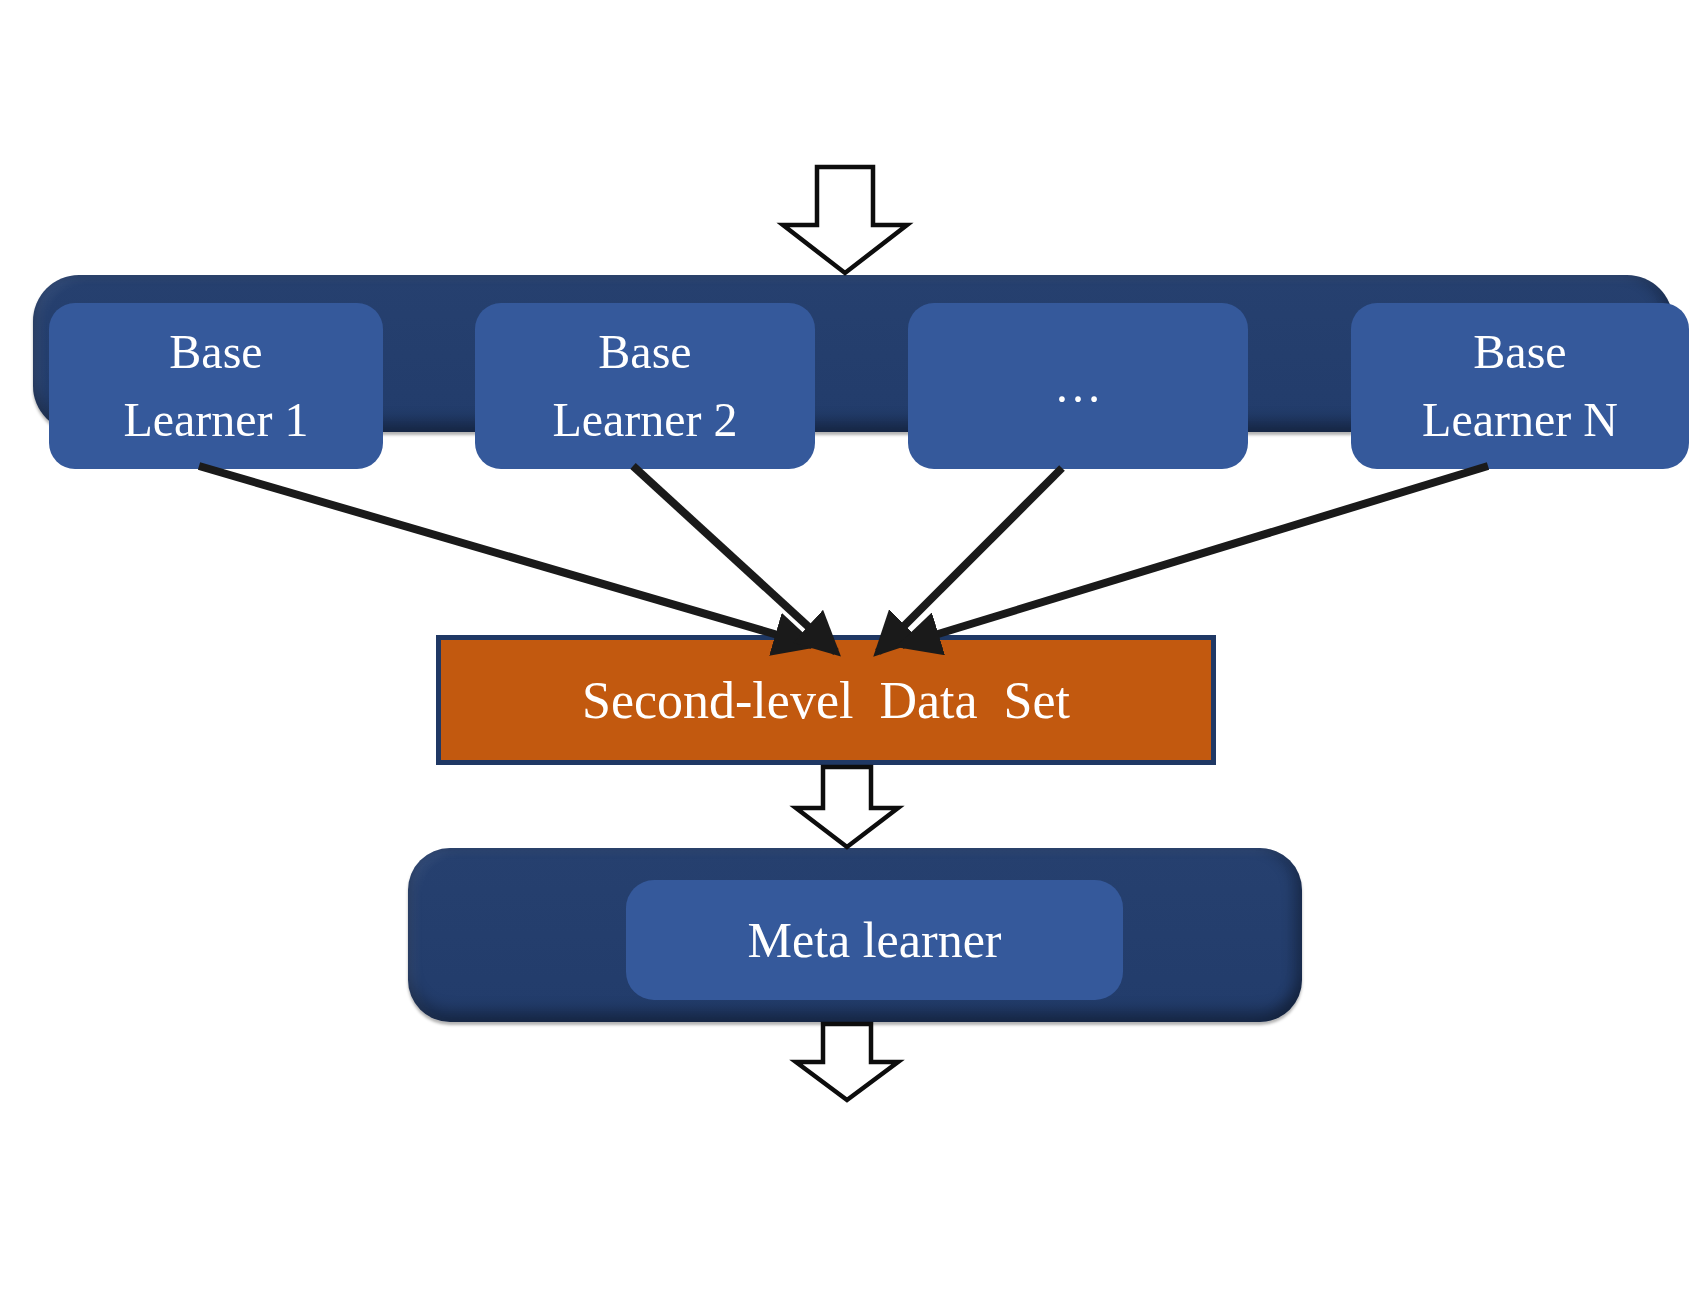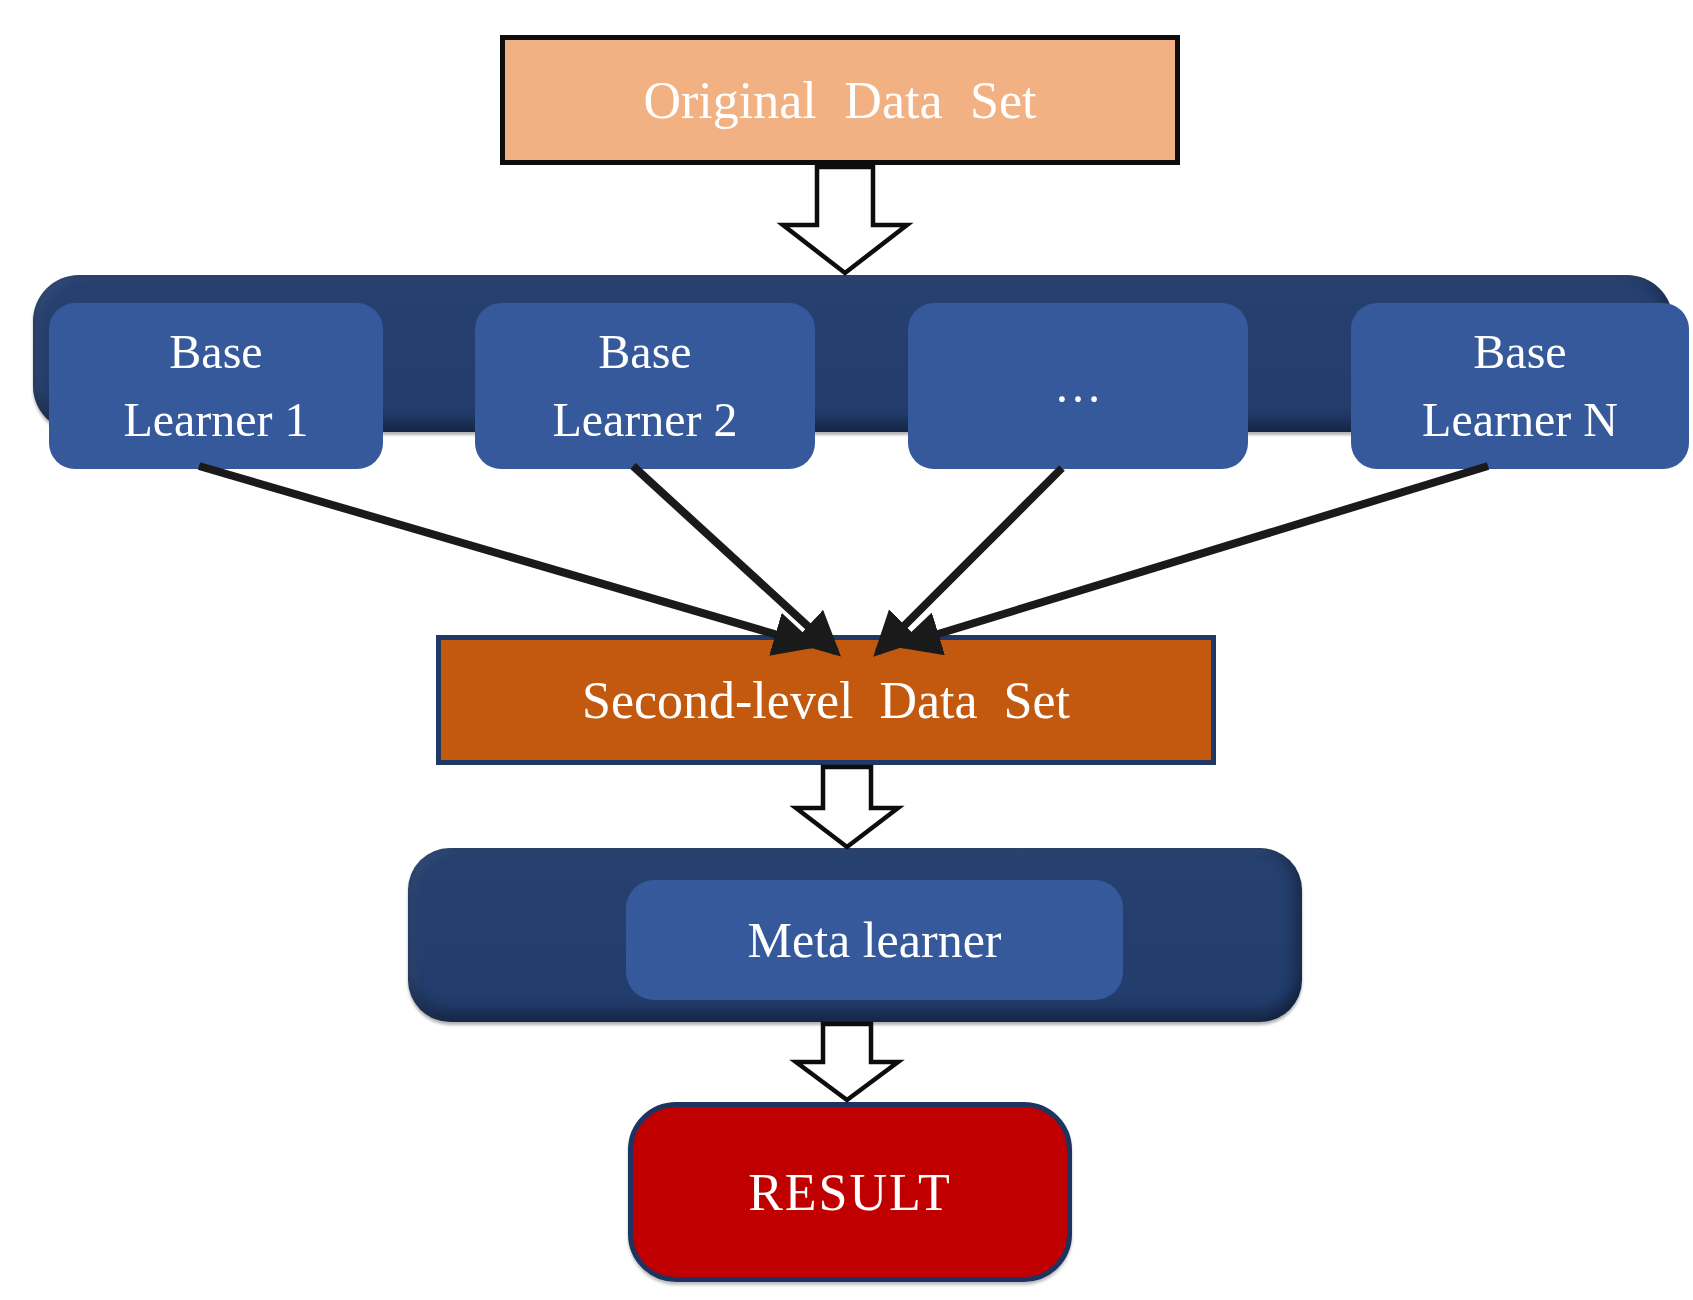--- a/index.html
+++ b/index.html
@@ -100,23 +100,20 @@
     left: 0; top: 0;
     z-index: 5;
     pointer-events: none;
   }
 </style>
 </head>
 <body>
 
 <div class="canvas">
 
-  <div class="node original">
-    <span class="node-label">Original Data Set</span>
-  </div>
 
   <div class="base-container">
     <div class="node learner learner-1">
       <span class="node-label">Base
 Learner 1</span>
     </div>
     <div class="node learner learner-2">
       <span class="node-label">Base
 Learner 2</span>
     </div>
@@ -132,23 +129,20 @@
   <div class="node second-level">
     <span class="node-label">Second-level Data Set</span>
   </div>
 
   <div class="meta-container">
     <div class="node meta-inner">
       <span class="node-label">Meta learner</span>
     </div>
   </div>
 
-  <div class="node result">
-    <span class="node-label">RESULT</span>
-  </div>
 
   <svg class="connector-layer" width="1693" height="1300" viewBox="0 0 1693 1300">
     <defs>
       <marker id="ah" viewBox="0 0 10 10" refX="8.5" refY="5" markerWidth="5.6" markerHeight="5.6" orient="auto-start-reverse">
         <path d="M0,0 L10,5 L0,10 z" fill="#1a1a1a"></path>
       </marker>
     </defs>
 
     <line x1="199" y1="466" x2="812" y2="645" stroke="#1a1a1a" stroke-width="8" marker-end="url(#ah)"></line>
     <line x1="633" y1="466" x2="836" y2="652" stroke="#1a1a1a" stroke-width="8" marker-end="url(#ah)"></line>

